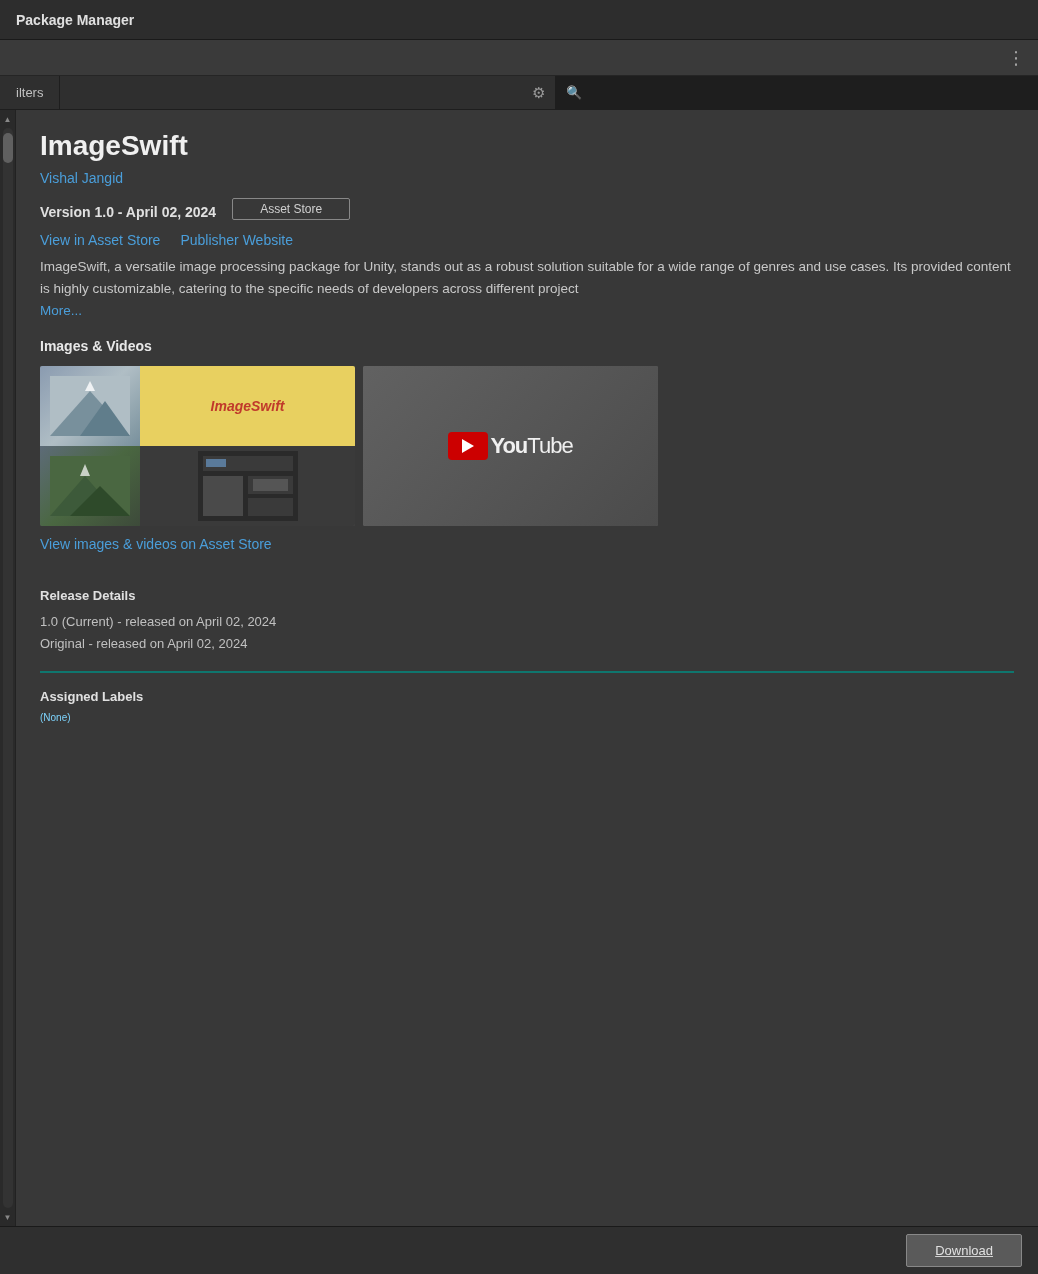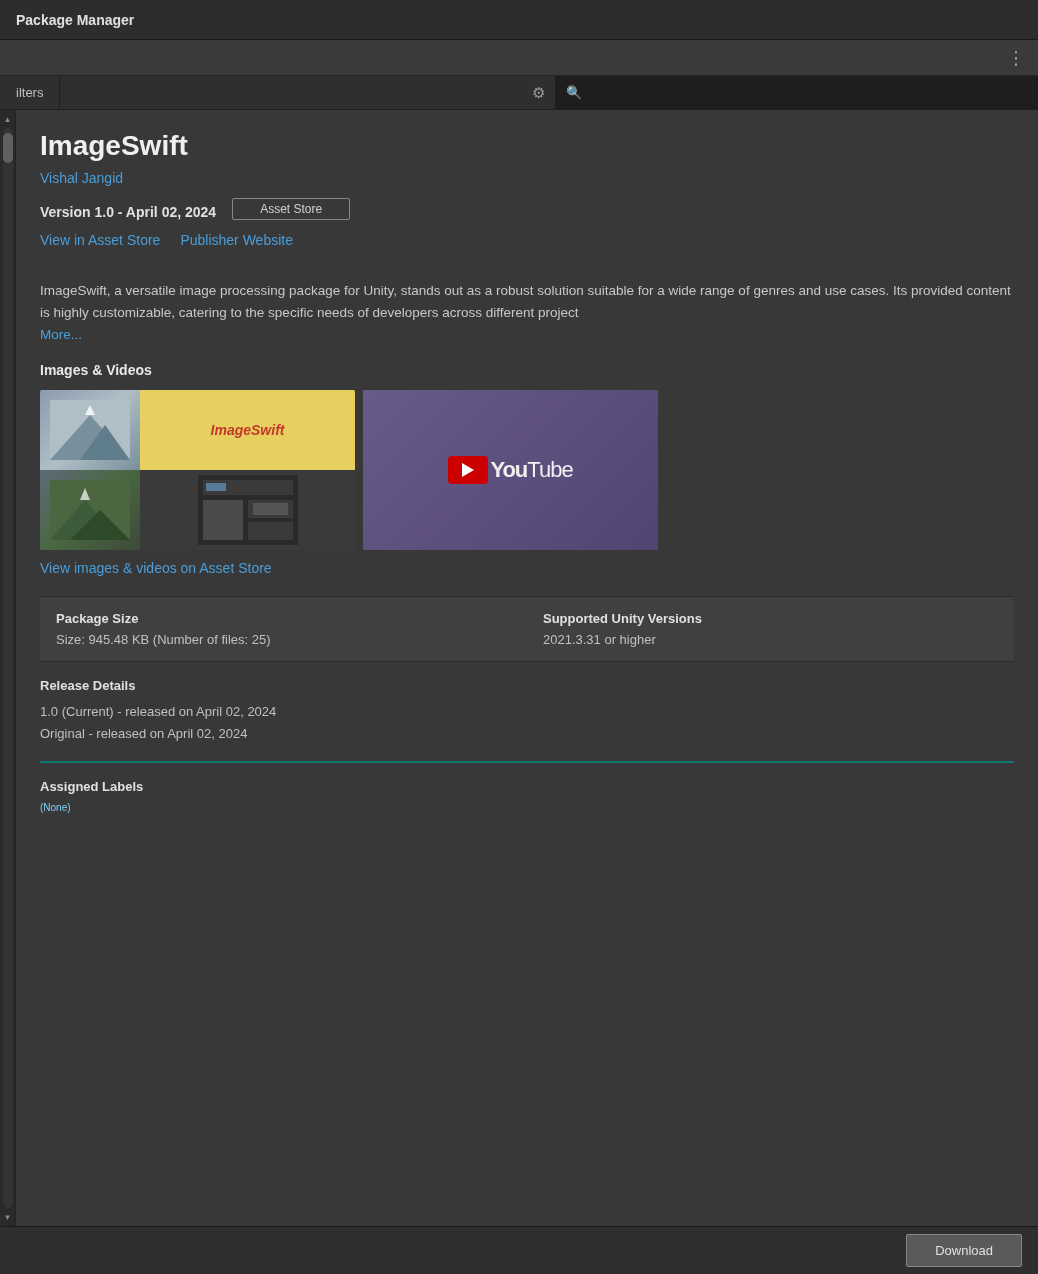--- a/index.html
+++ b/index.html
@@ -138,21 +138,21 @@
       border: 1px solid #888;
       color: #d0d0d0;
       padding: 3px 27px;
       font-size: 12px;
       border-radius: 2px;
       background: transparent;
     }
     .pkg-links {
       display: flex;
       gap: 20px;
-      margin-bottom: 32px;
+      margin-bottom: 8px;
     }
     .pkg-link {
       color: #4a9eda;
       font-size: 14px;
       cursor: pointer;
       text-decoration: none;
     }
 
     .pkg-description {
       font-size: 13.5px;
@@ -232,21 +232,21 @@
       color: #aaa;
     }
 
     
     .mountain-svg { width: 80px; height: 60px; }
 
     
     .thumb-youtube {
       width: 295px;
       height: 160px;
-      background: #8b5cf6;
+      background: #737373;
       border-radius: 2px;
       display: flex;
       align-items: center;
       justify-content: center;
       position: relative;
       overflow: hidden;
     }
     .thumb-youtube::before {
       content: '';
       position: absolute;
@@ -358,20 +358,21 @@
       bottom: 0;
       left: 0;
       right: 0;
       height: 48px;
       background: #2f2f2f;
       border-top: 1px solid #1a1a1a;
       display: flex;
       align-items: center;
       justify-content: flex-end;
       padding: 0 16px;
+      text-decoration: underline;
     }
     .download-btn {
       background: #5a5a5a;
       color: #e0e0e0;
       border: 1px solid #888;
       padding: 8px 28px;
       font-size: 13px;
       cursor: pointer;
       border-radius: 2px;
     }
@@ -509,32 +510,20 @@
           <div class="youtube-red">
             <div class="youtube-play"></div>
           </div>
           <span class="youtube-text">You<span style="font-weight:300;">Tube</span></span>
         </div>
       </div>
     </div>
 
     <a class="view-store-link">View images &amp; videos on Asset Store</a>
 
-    <div class="info-table">
-      <div class="info-row">
-        <div class="info-cell">
-          <div class="info-cell-title">Package Size</div>
-          <div class="info-cell-value">Size: 945.48 KB (Number of files: 25)</div>
-        </div>
-        <div class="info-cell">
-          <div class="info-cell-title">Supported Unity Versions</div>
-          <div class="info-cell-value">2021.3.31 or higher</div>
-        </div>
-      </div>
-    </div>
 
     <div class="release-section">
       <div class="release-title">Release Details</div>
       <div class="release-item">1.0 (Current) - released on April 02, 2024</div>
       <div class="release-item">Original - released on April 02, 2024</div>
     </div>
 
     <div class="labels-section">
       <div class="labels-title">Assigned Labels</div>
       <div class="labels-value">(None)</div>

